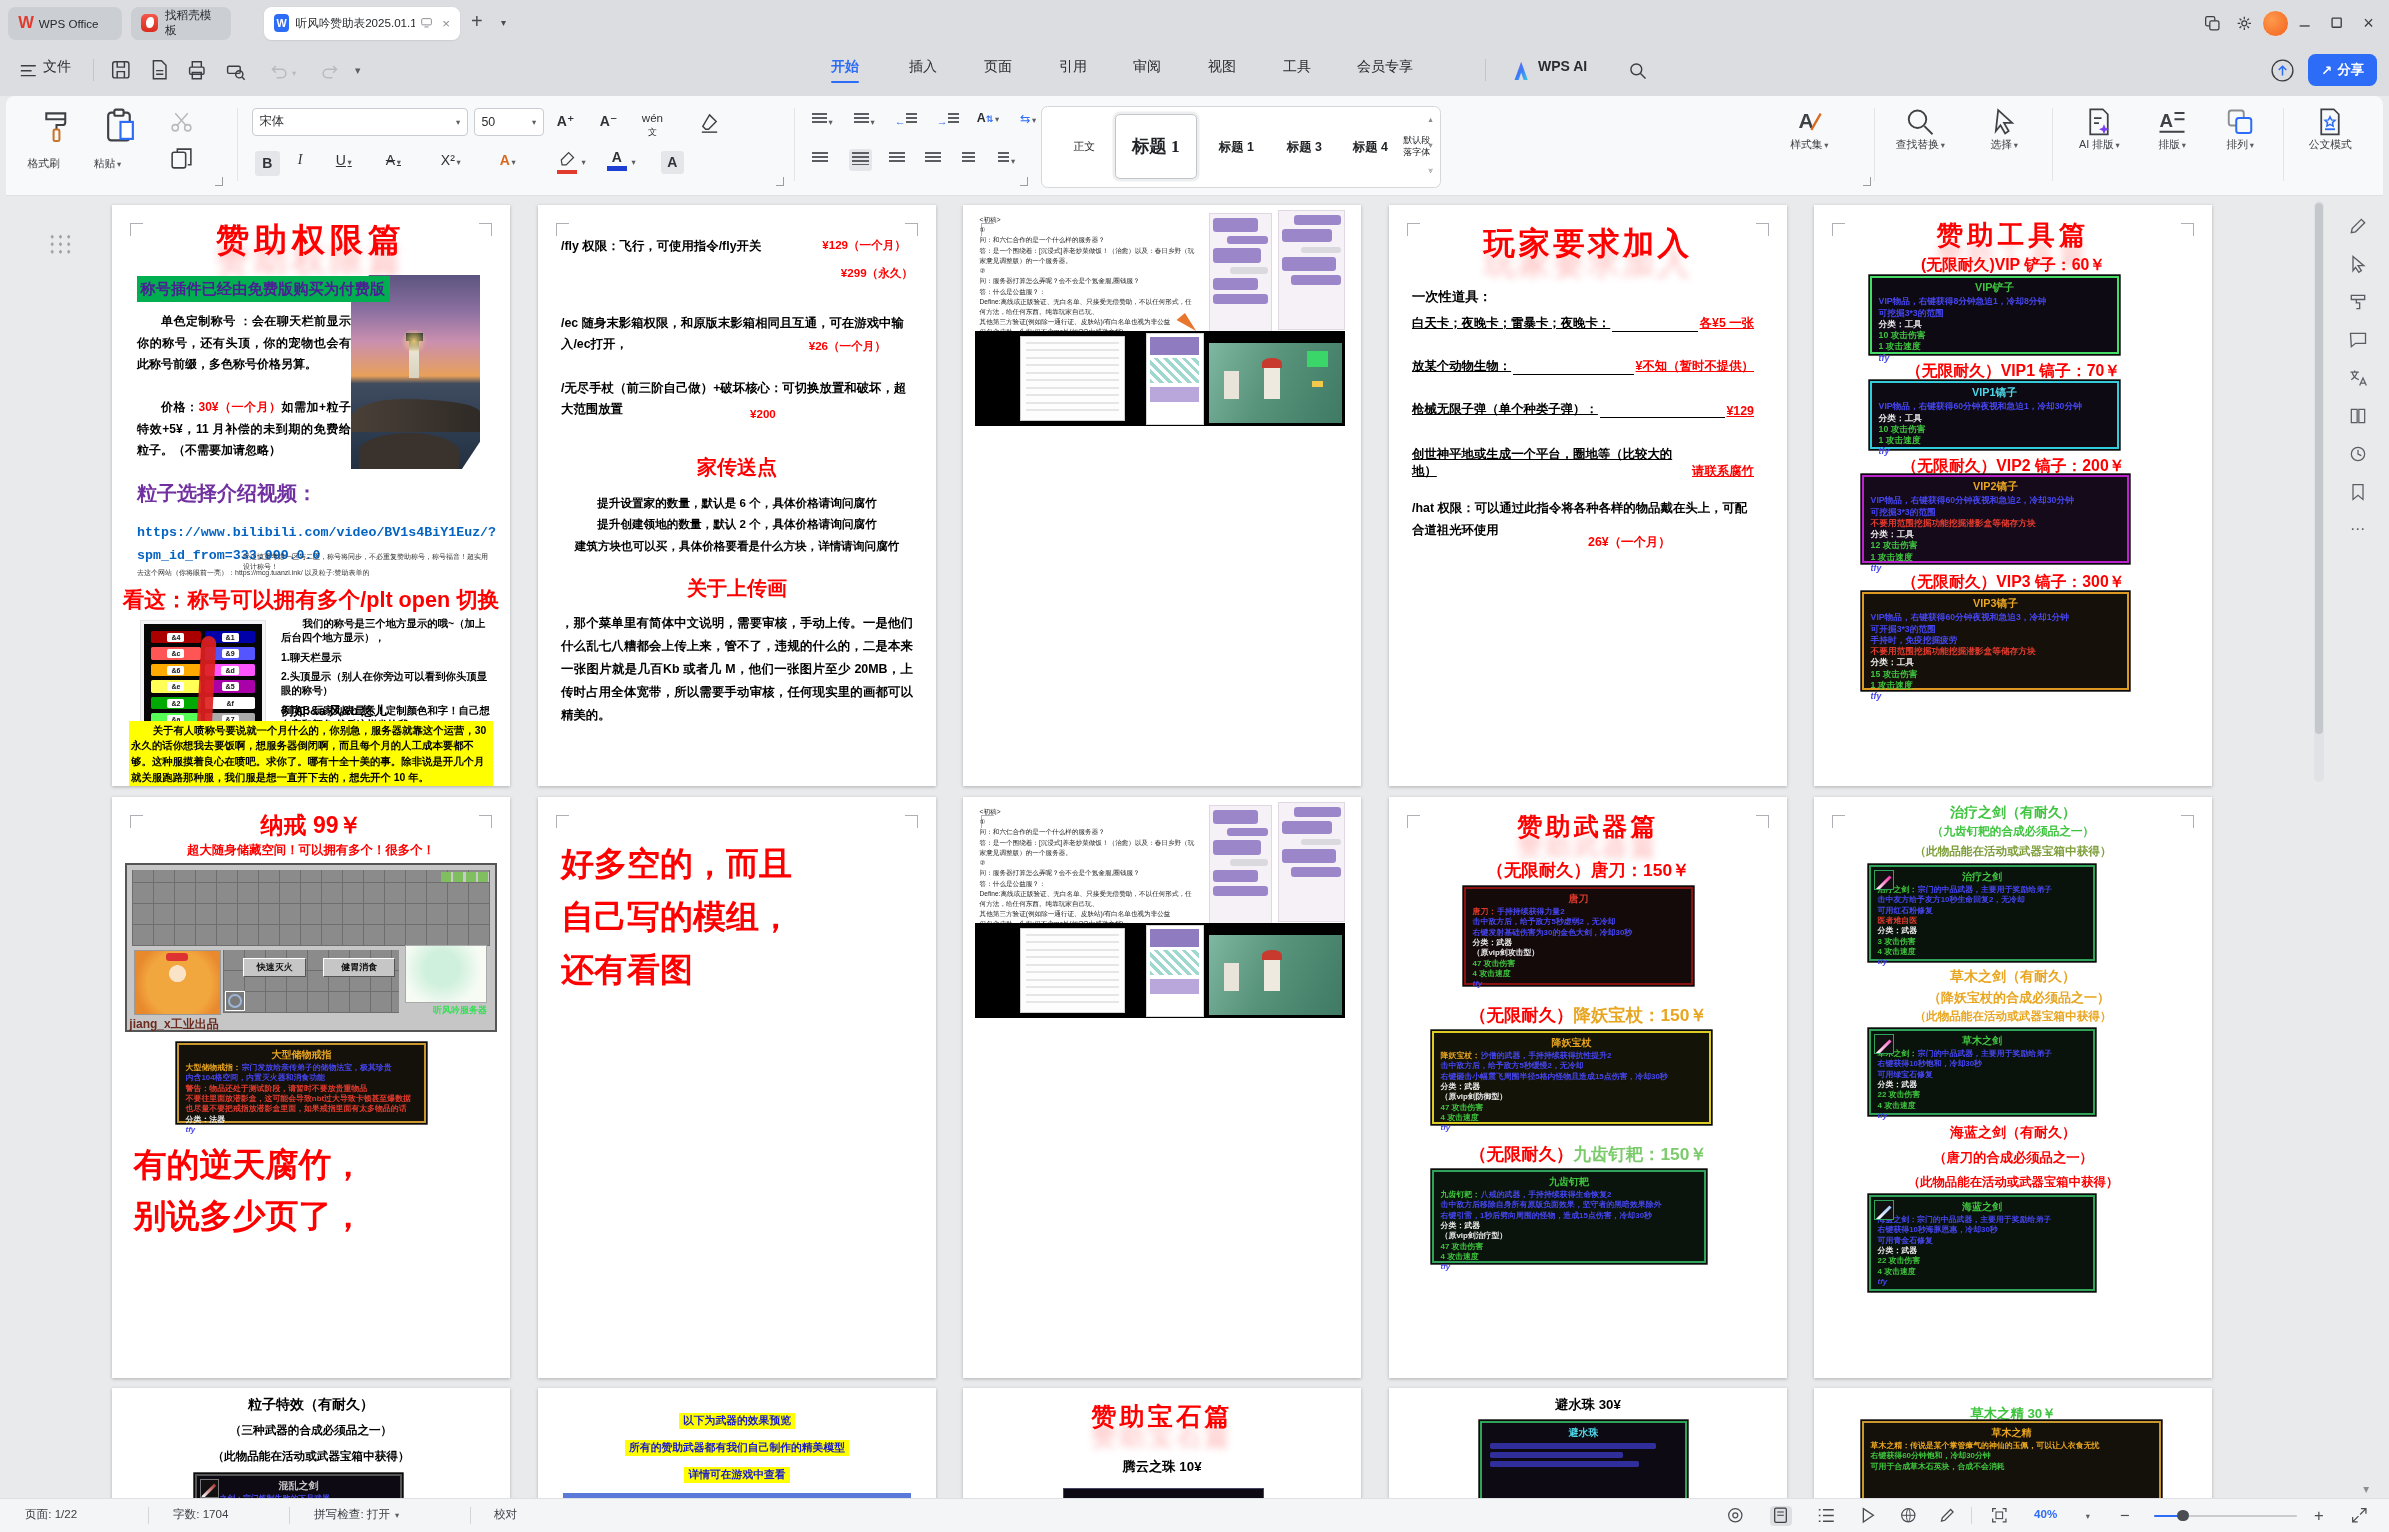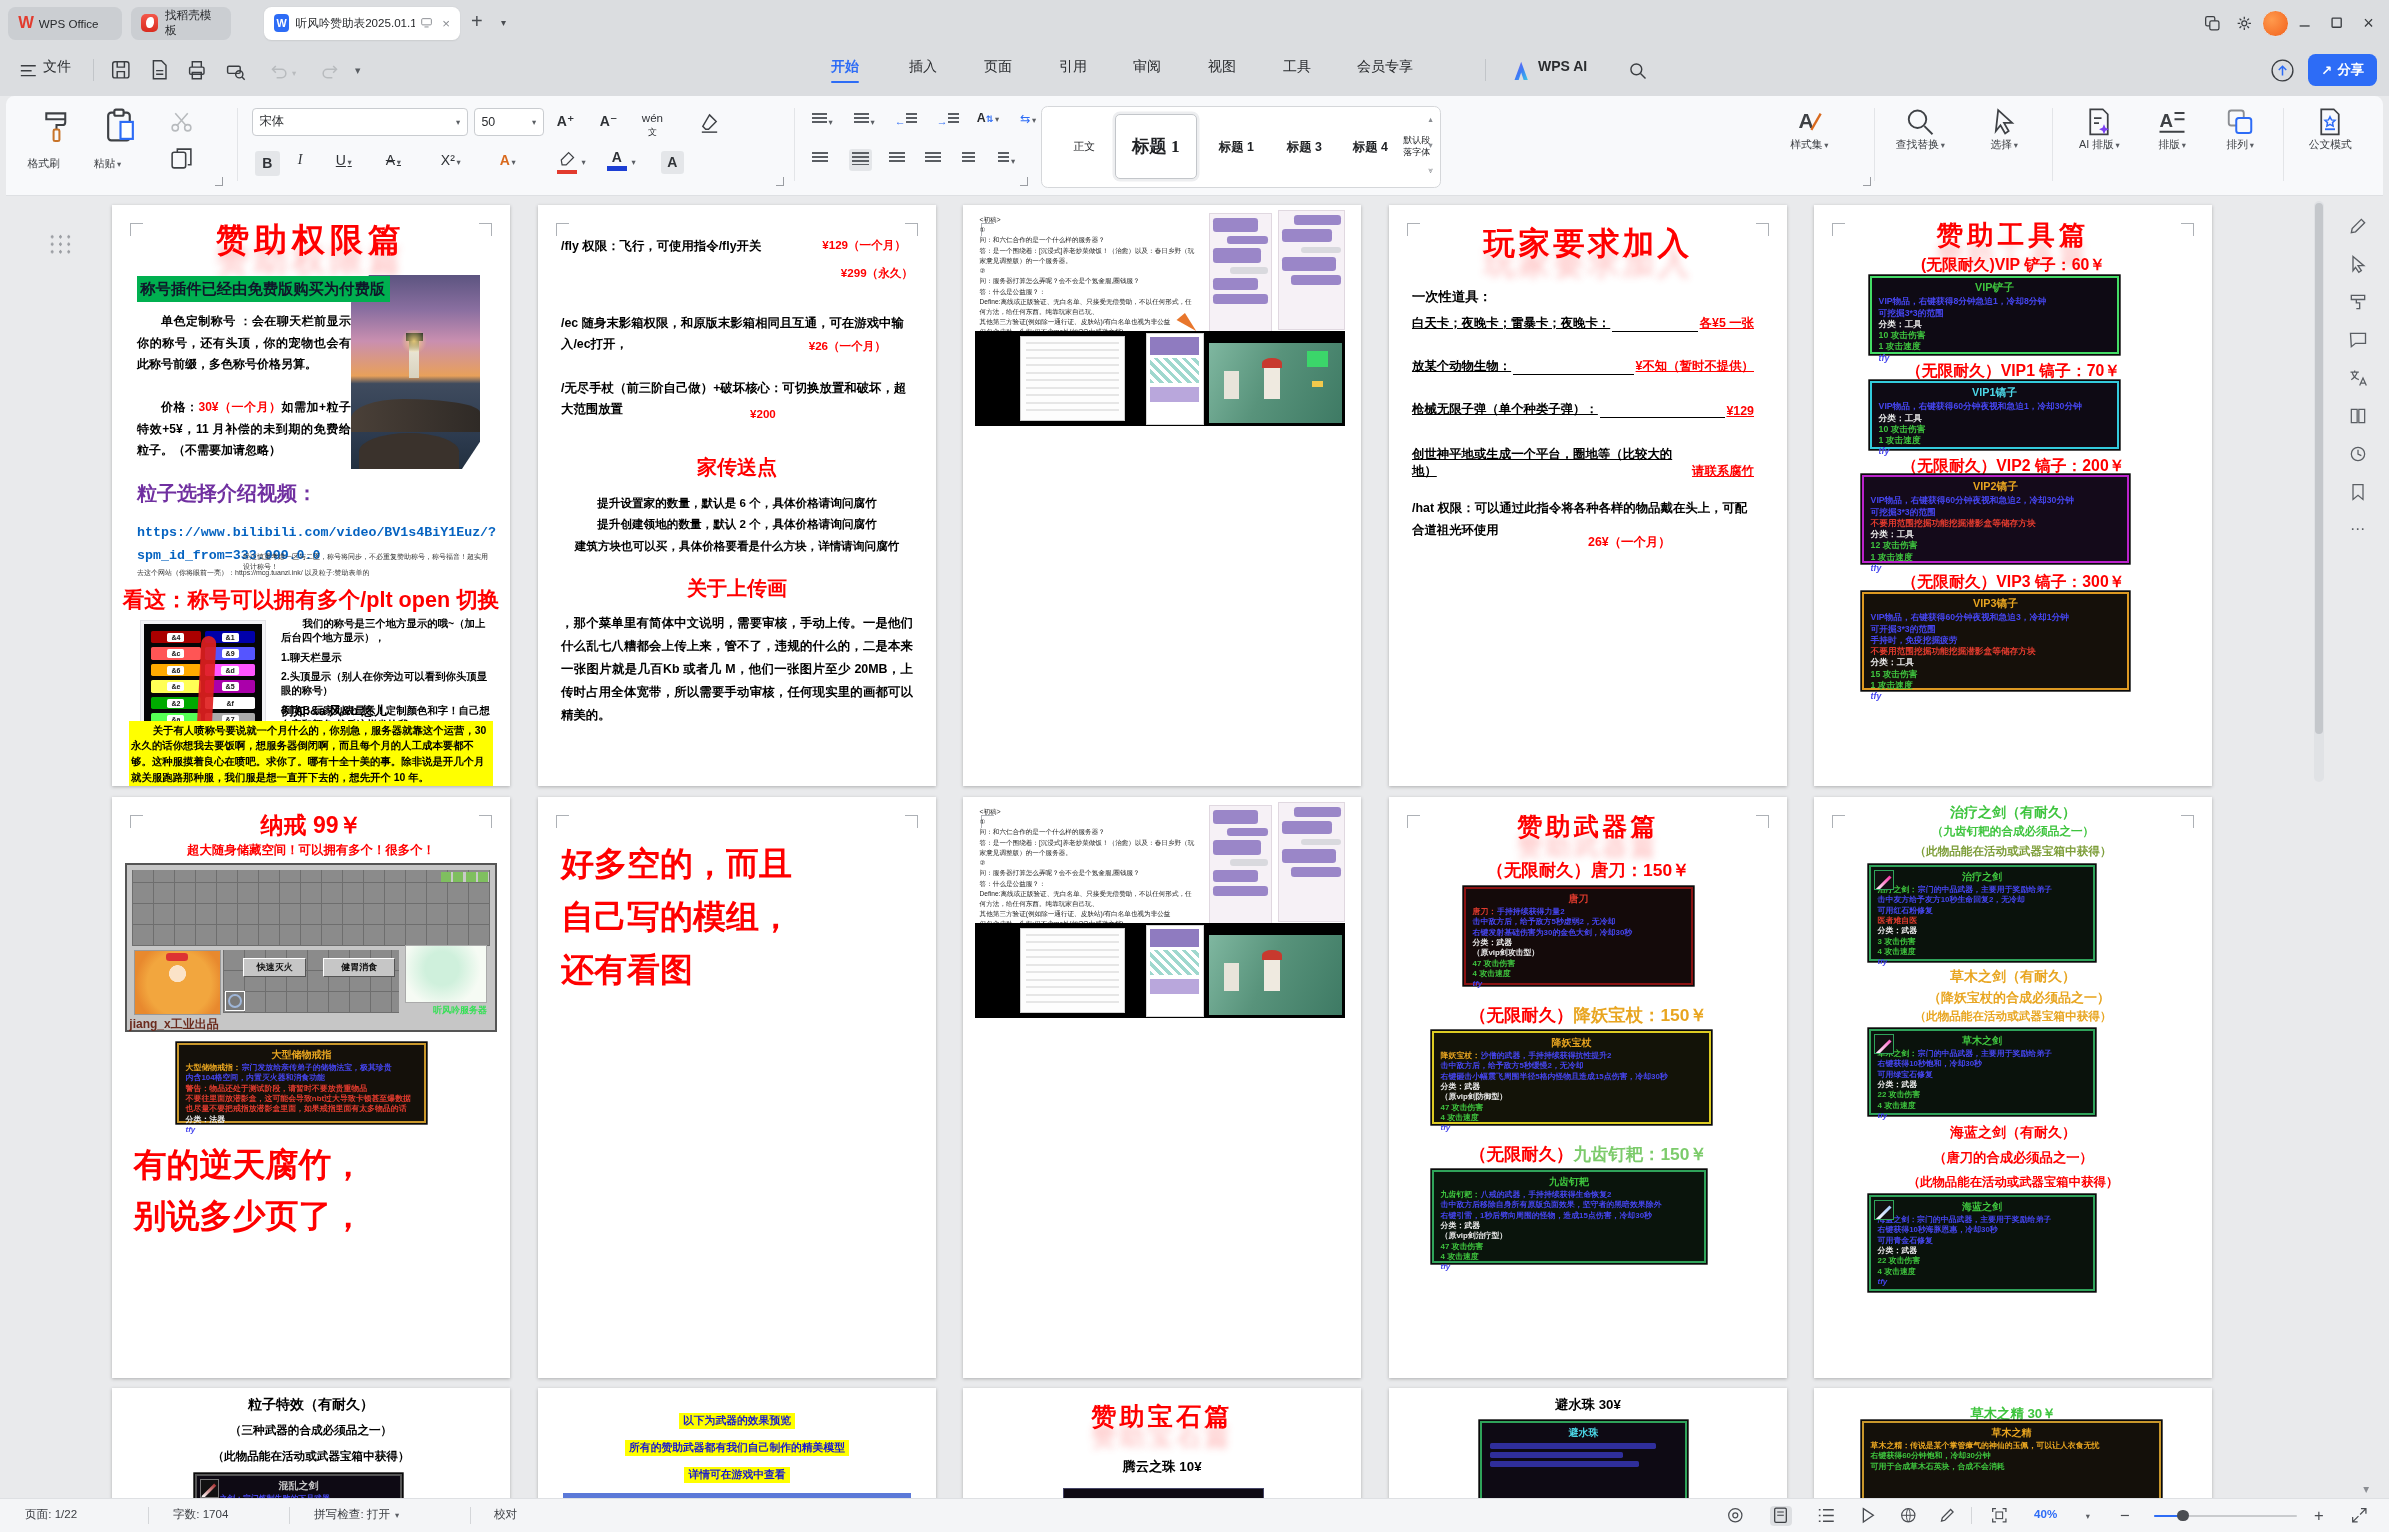--- a/index.html
+++ b/index.html
@@ -369,21 +369,21 @@
       <div class="cm tl"></div>
         <div class="cm tr"></div>
       <div class="abs h-red refl" style="left:0;right:0;top:13.3px;font-size:33px;letter-spacing:5px">赞助权限篇</div>
       <div class="abs" style="right:30px;top:70px;width:129px;height:194px;clip-path:polygon(14% 0,100% 0,100% 86%,86% 100%,0 100%,0 14%);background:linear-gradient(180deg,#5C5480 0%,#8A6FA0 18%,#C98FB0 34%,#E8A05A 52%,#3F4B5E 56%,#2C3A4E 84%,#22303F 100%)">
         <div class="abs" style="left:58px;top:65px;width:10px;height:38px;background:linear-gradient(#2E3A30,#E8E3D2 30%,#D8D2BE)"></div>
         <div class="abs" style="left:55px;top:58px;width:16.6px;height:8.3px;background:#1E2A24"></div>
         <div class="abs" style="left:48px;top:55px;width:30px;height:21.6px;background:radial-gradient(circle,rgba(255,220,130,.85),transparent 70%)"></div>
         <div class="abs" style="left:0;top:124px;width:129px;height:33px;background:linear-gradient(90deg,#4A4038,#2F2A26);border-radius:40% 60% 0 0/60% 40% 0 0"></div>
         <div class="abs" style="left:8.3px;top:158px;width:100px;height:37px;background:#3A322C;border-radius:50% 50% 0 0"></div>
       </div>
-      <div class="abs b" style="left:25px;top:71px;width:246px;background:#00B050;color:#0f172a;font-size:15.3px;padding:2.5px 3.3px;white-space:nowrap">称号插件已经由免费版购买为付费版</div>
+      <div class="abs b" style="left:25px;top:71px;width:246px;background:#00B050;color:#4c1d95;font-size:15.3px;padding:2.5px 3.3px;white-space:nowrap">称号插件已经由免费版购买为付费版</div>
       <div class="abs b" style="left:25px;top:106px;width:214px;font-size:12px;line-height:1.8;text-align:justify;text-indent:24px;color:#000">单色定制称号 ：会在聊天栏前显示你的称号，还有头顶，你的宠物也会有此称号前缀，多色称号价格另算。</div>
       <div class="abs b" style="left:25px;top:192px;width:214px;font-size:12px;line-height:1.8;text-align:justify;color:#000">
         <span style="margin-left:24px">价格：</span><span class="red">30¥（一个月）</span><span>如需加+粒子特效+5¥，11 月补偿的未到期的免费给粒子。（不需要加请忽略）</span>
       </div>
       <div class="abs b purple" style="left:25px;top:275px;font-size:20px">粒子选择介绍视频：</div>
       <div class="abs b link" style="left:25px;top:317px;width:357px;font-size:13.3px;font-family:'Liberation Mono','DejaVu Sans Mono',monospace;line-height:1.7">https://www.bilibili.com/video/BV1s4BiY1Euz/?spm_id_from=333.999.0.0</div>
       <div class="abs" style="left:131px;top:347px;width:249px;font-size:7px;color:#333">经过慎重考虑一区与二区，称号将同步，不必重复赞助称号，称号福音！超实用设计称号！</div>
       <div class="abs" style="left:25px;top:363px;width:332px;font-size:7px;color:#333">去这个网站（你将眼前一亮）：https://mcg.tuanzi.ink/ 以及粒子:赞助表单的</div>
       <div class="abs h-red" style="left:0;right:0;top:380px;font-size:21.6px">看这：称号可以拥有多个/plt open 切换</div>
       <div class="abs" style="left:28px;top:415px;width:126px;height:126px;background:#F4F4F6;border:0.8px solid #E2E2E6;padding:3.3px;box-sizing:border-box">

